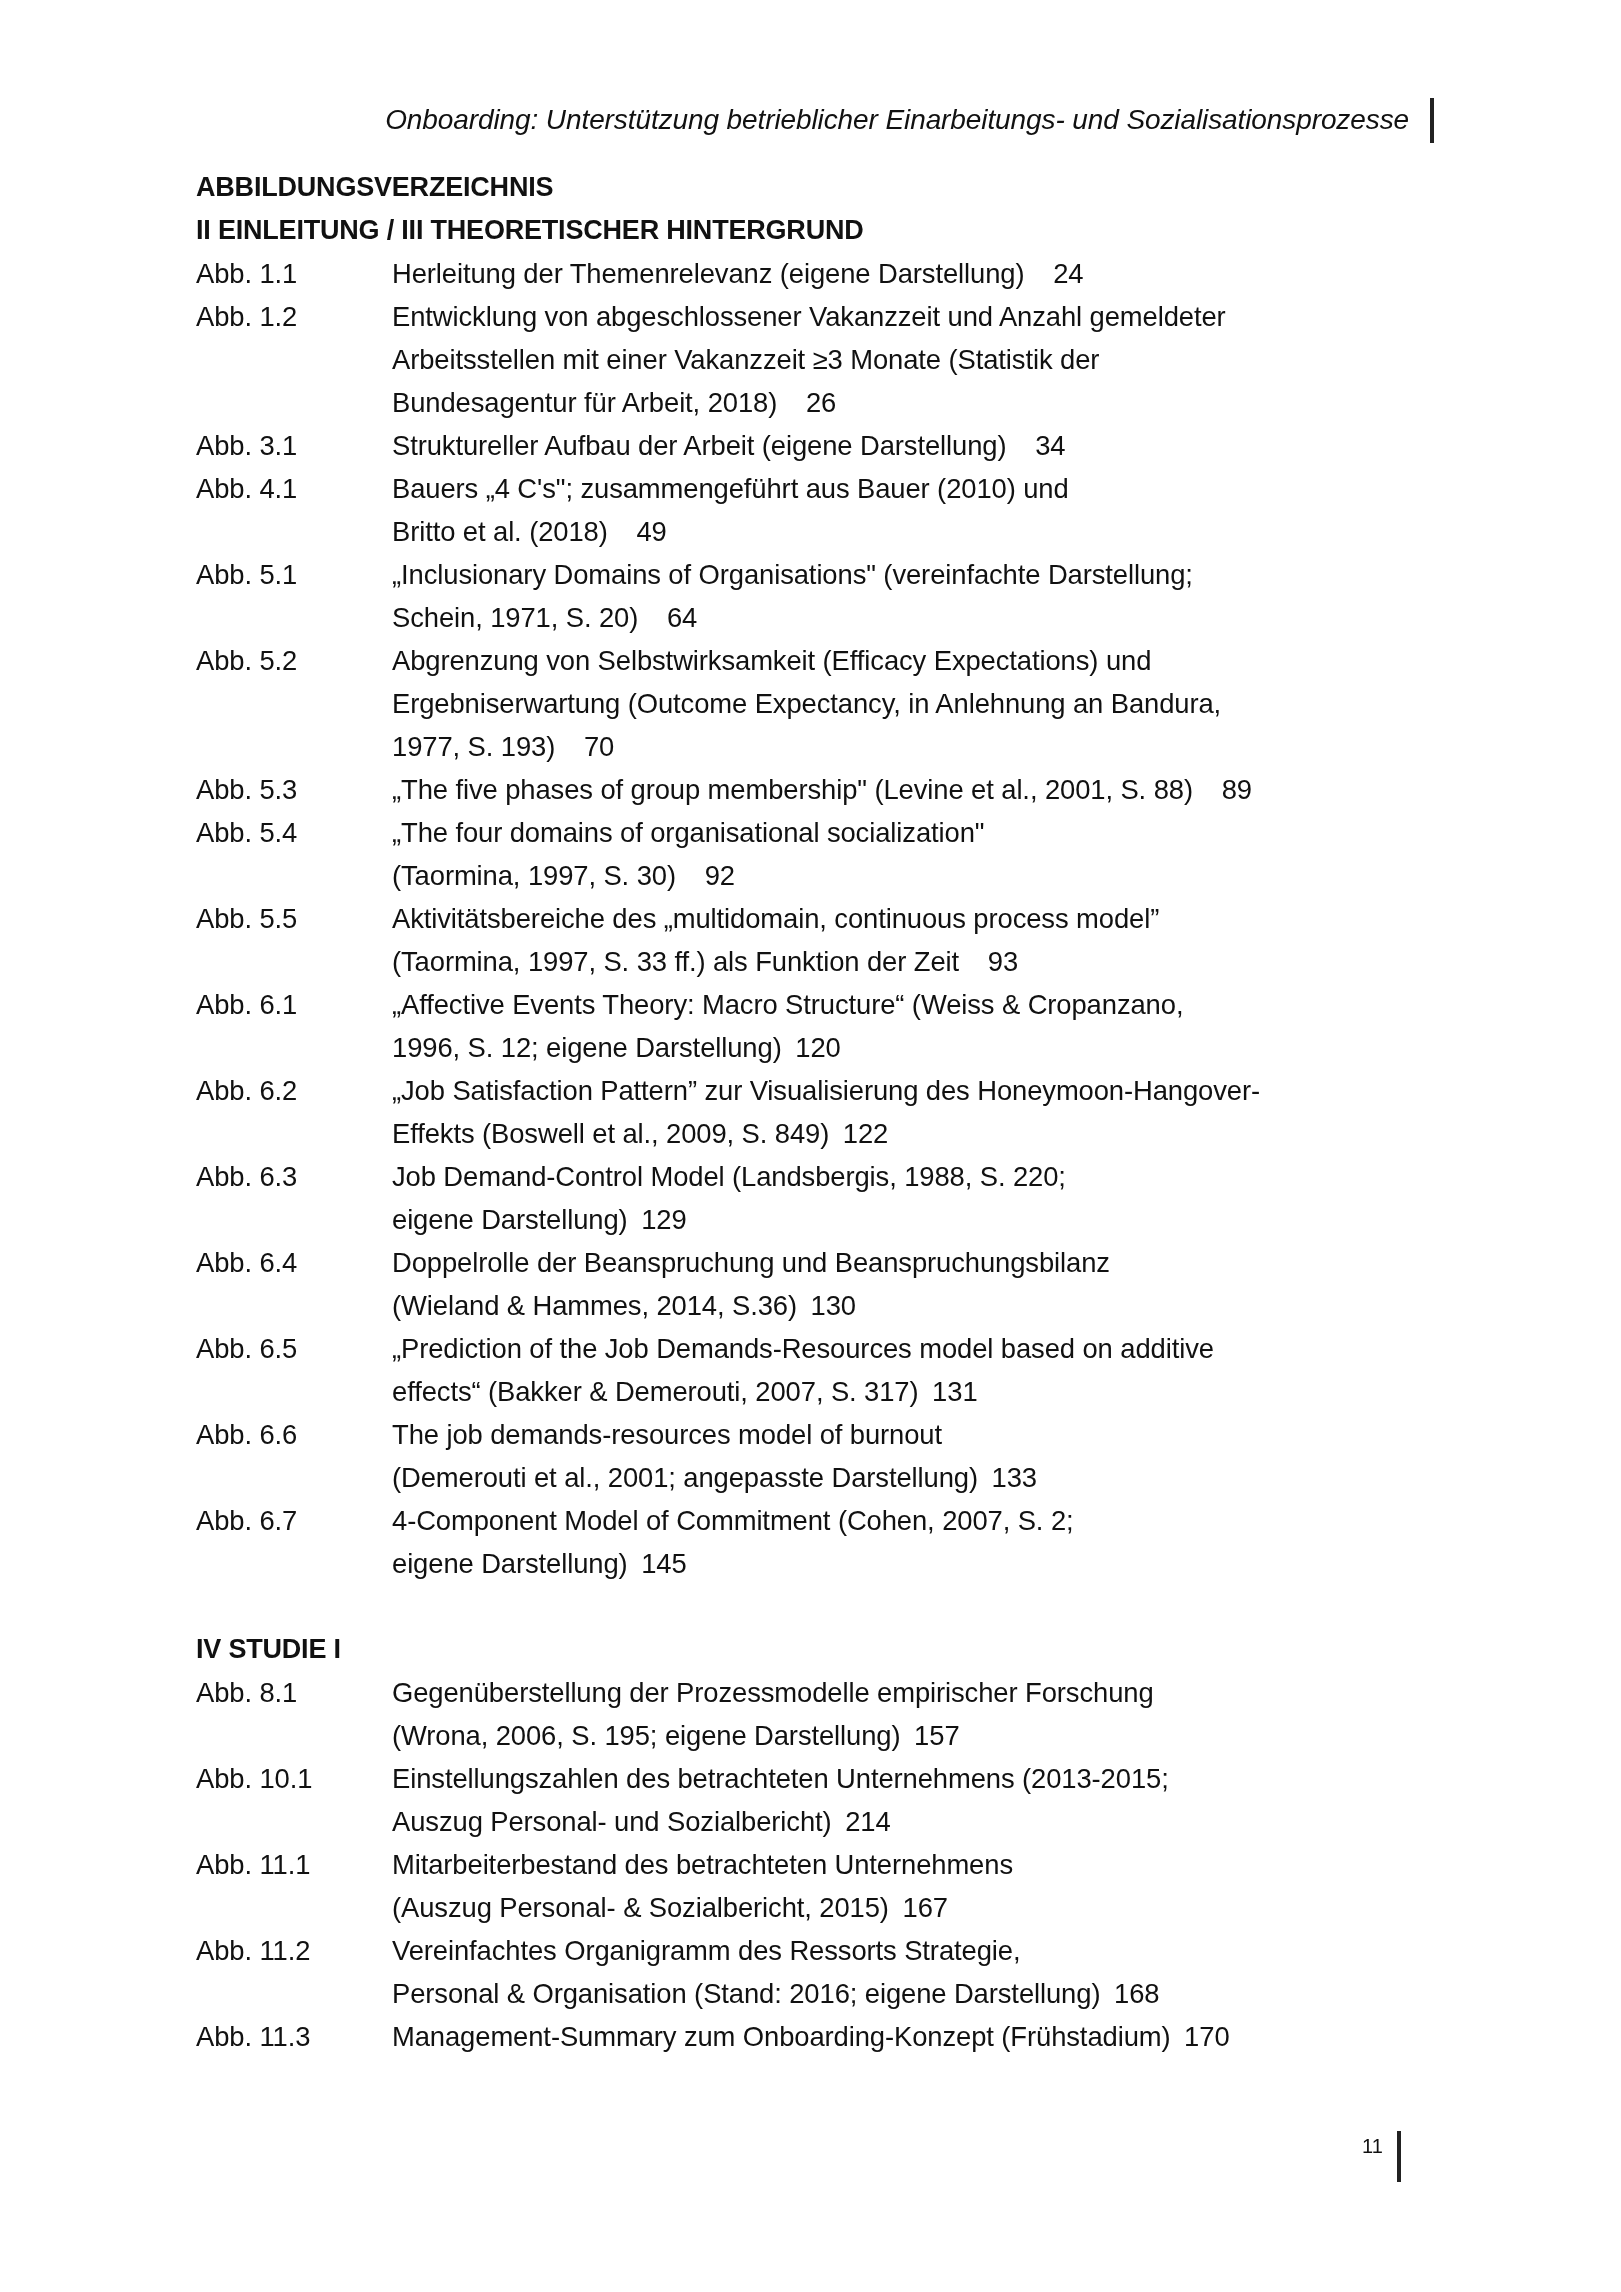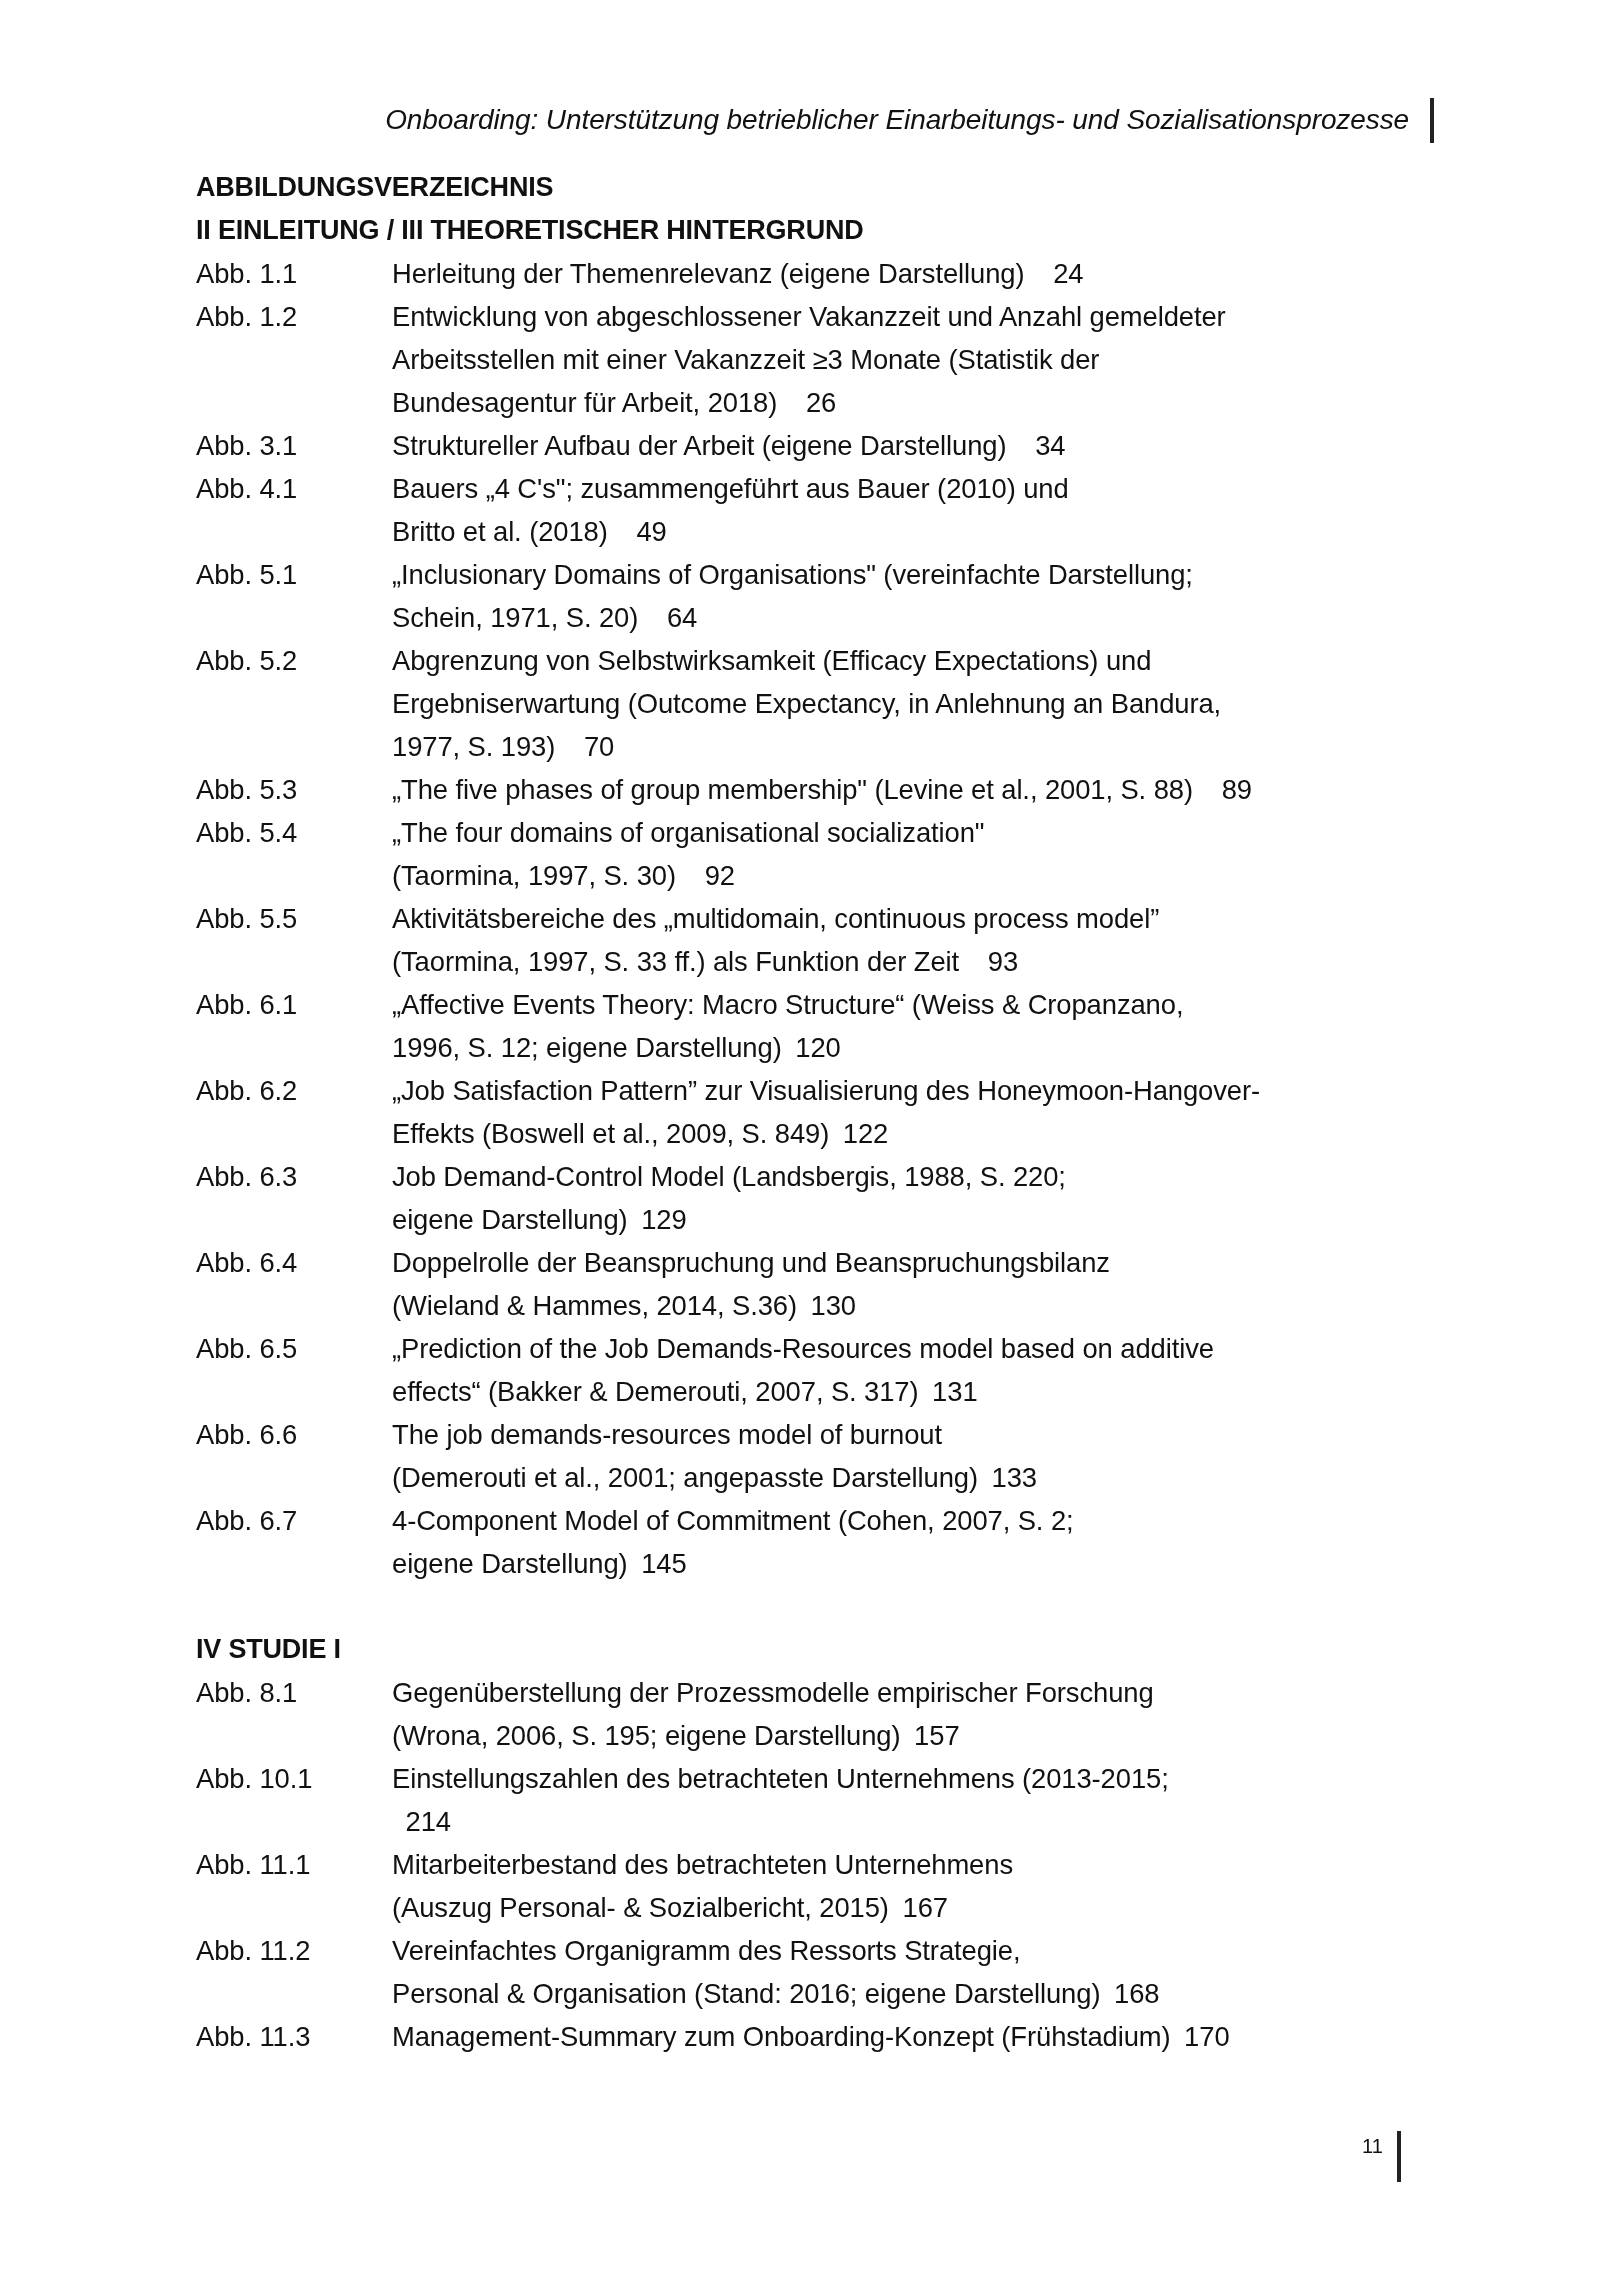--- a/index.html
+++ b/index.html
@@ -247,20 +247,21 @@
           </div>
         </div>
       </div>
       <div class="entry">
         <div class="num">Abb. 10.1</div>
         <div class="body">
           <div class="line">
             <span>Einstellungszahlen des betrachteten Unternehmens (2013-2015;</span>
           </div>
           <div class="line">
+            <span>Auszug Personal- und Sozialbericht)</span>
             <span class="page">214</span>
           </div>
         </div>
       </div>
       <div class="entry">
         <div class="num">Abb. 11.1</div>
         <div class="body">
           <div class="line">
             <span>Mitarbeiterbestand des betrachteten Unternehmens</span>
           </div>

